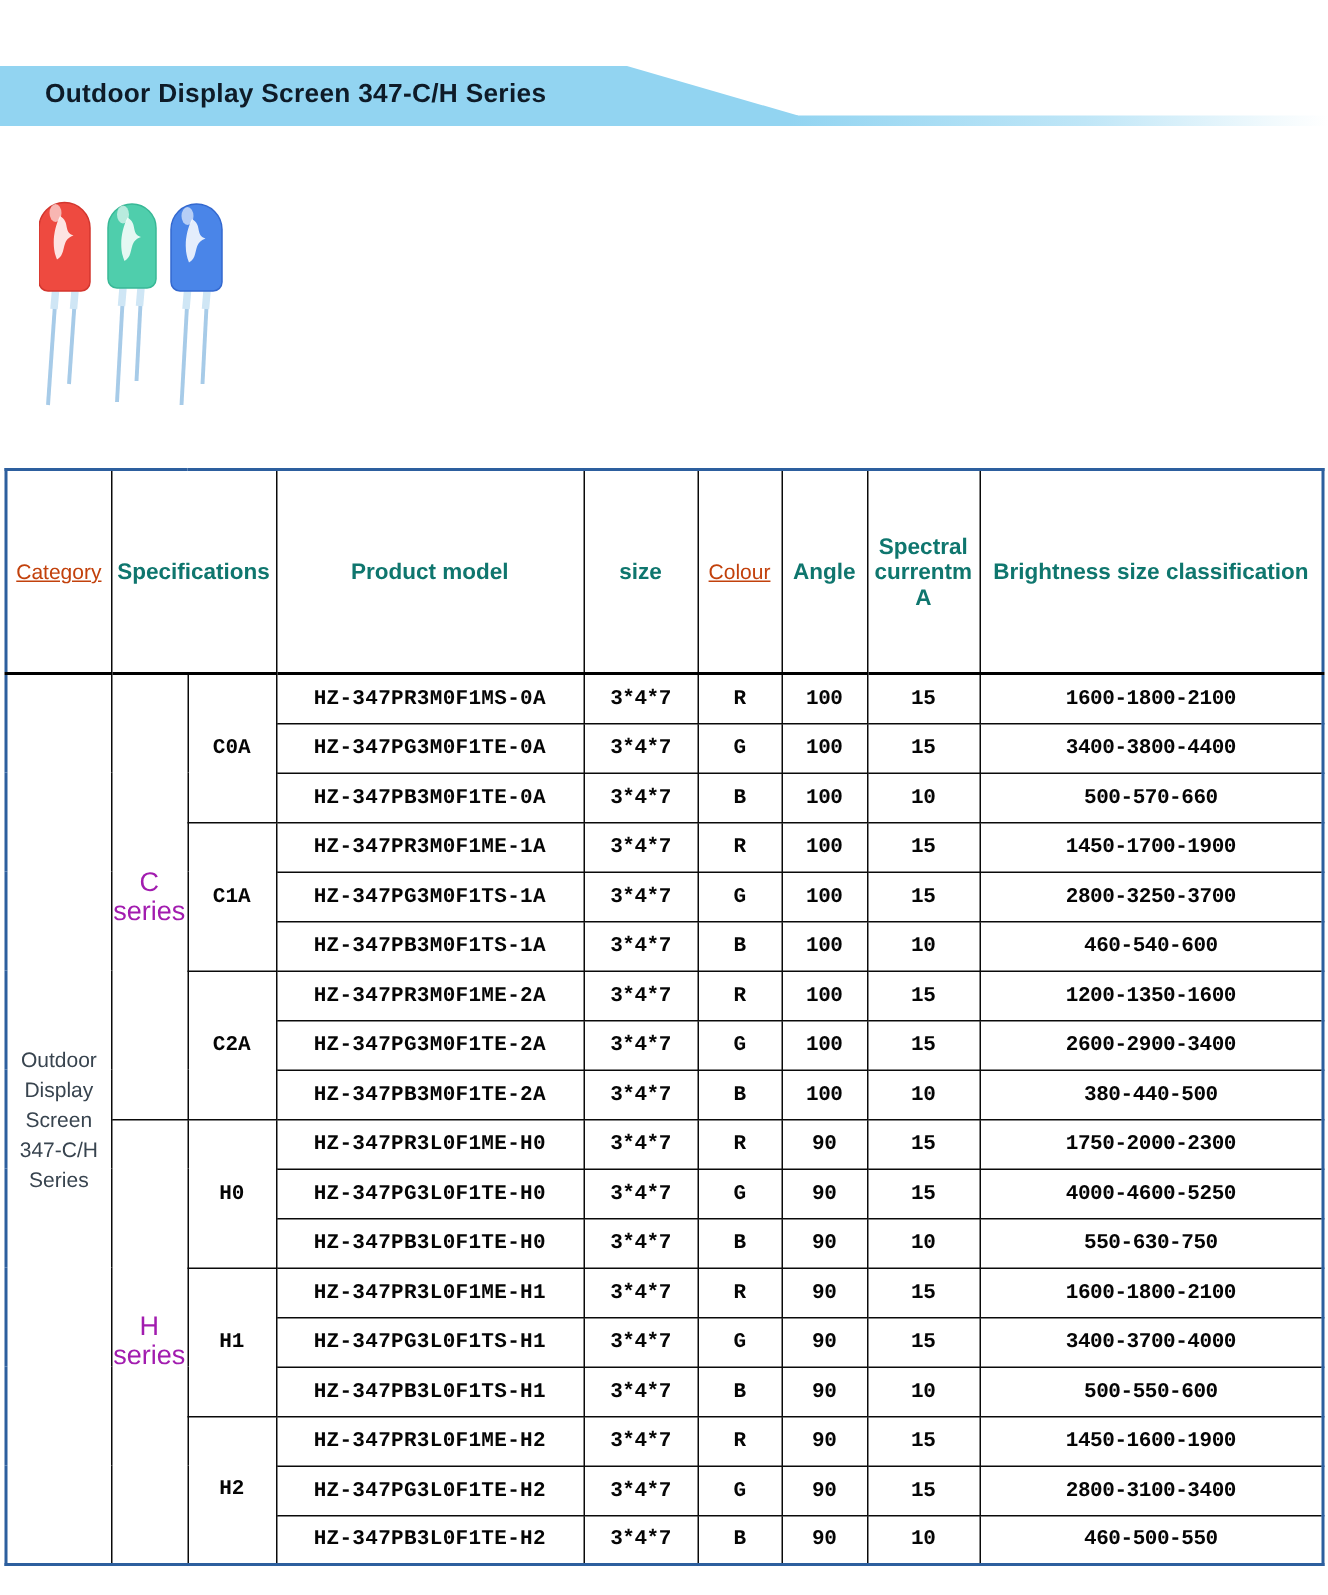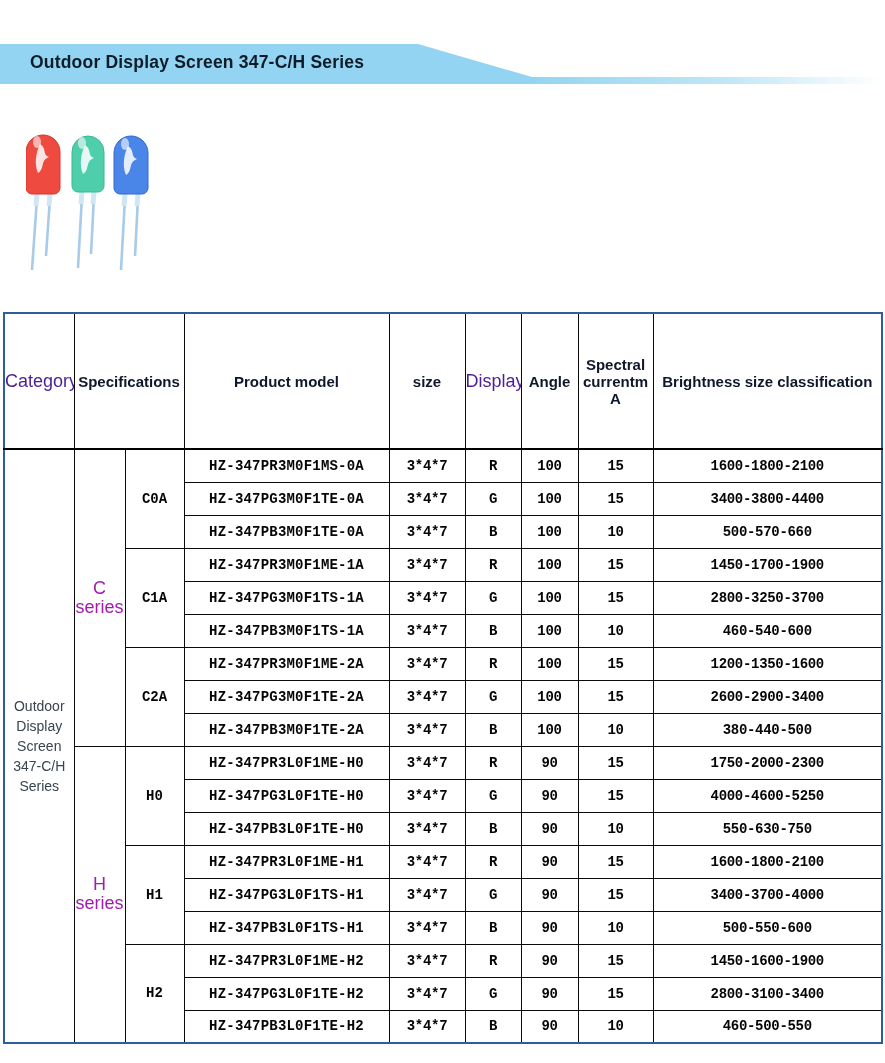--- a/index.html
+++ b/index.html
@@ -19,22 +19,22 @@
 
   
   #spec-table{position:absolute;left:3px;top:312px;width:878px;border-collapse:collapse;
     table-layout:fixed;}
   #spec-table th,#spec-table td{border:1.5px solid #0a0a0a;padding:0;text-align:center;
     vertical-align:middle;overflow:hidden;}
   #spec-table{border:2px solid #2d5f9e;}
   #spec-table tr.hdr{height:136px;}
   #spec-table tr.body-row{height:33px;}
   #spec-table tr.hdr th{border-bottom:2px solid #000;}
-  th.hdr-bold{font-size:15px;font-weight:bold;color:#0f172a;}
-  th.hdr-light{font-size:18px;font-weight:normal;color:#4c1d95;}
+  th.hdr-bold{font-size:15px;font-weight:bold;color:#0f766e;}
+  th.hdr-light{font-size:14px;font-weight:normal;color:#c2410c;text-decoration:underline;}
   td.green-r,th.green-r{border-right:2px solid #17b08a;margin-top:12px;}
   .mono{font-family:"Liberation Mono","DejaVu Sans Mono",monospace;font-weight:bold;
     font-size:14px;color:#050505;letter-spacing:-0.3px;}
   td.category-cell{font-size:14px;color:#38444f;line-height:20px;font-weight:normal;
     padding:0 2px;}
   td.series-cell{font-size:18px;color:#a21caf;line-height:19px;padding:0 6px;}
   td.spec-cell{font-family:"Liberation Mono","DejaVu Sans Mono",monospace;font-weight:bold;
     font-size:14px;color:#050505;}
   td.model-cell{letter-spacing:0.2px;margin-left:48px;}
 </style>
@@ -91,21 +91,21 @@
       <col style="width:57px">
         <col style="width:75px">
         <col style="width:229px">
     </colgroup>
     <tbody>
         <tr class="hdr">
       <th class="hdr-light">Category</th>
       <th class="hdr-bold green-r" colspan="2">Specifications</th>
       <th class="hdr-bold">Product model</th>
       <th class="hdr-bold">size</th>
-      <th class="hdr-light">Display</th>
+      <th class="hdr-light">Colour</th>
       <th class="hdr-bold">Angle</th>
       <th class="hdr-bold">Spectral currentm A</th>
       <th class="hdr-bold">Brightness size classification</th>
     </tr>
 
     <tr class="body-row">
       <td class="category-cell" rowspan="18">Outdoor Display Screen 347-C/H Series</td>
       <td class="series-cell" rowspan="9">C series</td>
       <td class="spec-cell green-r" rowspan="3">C0A</td>
       <td class="mono model-cell">HZ-347PR3M0F1MS-0A</td>

